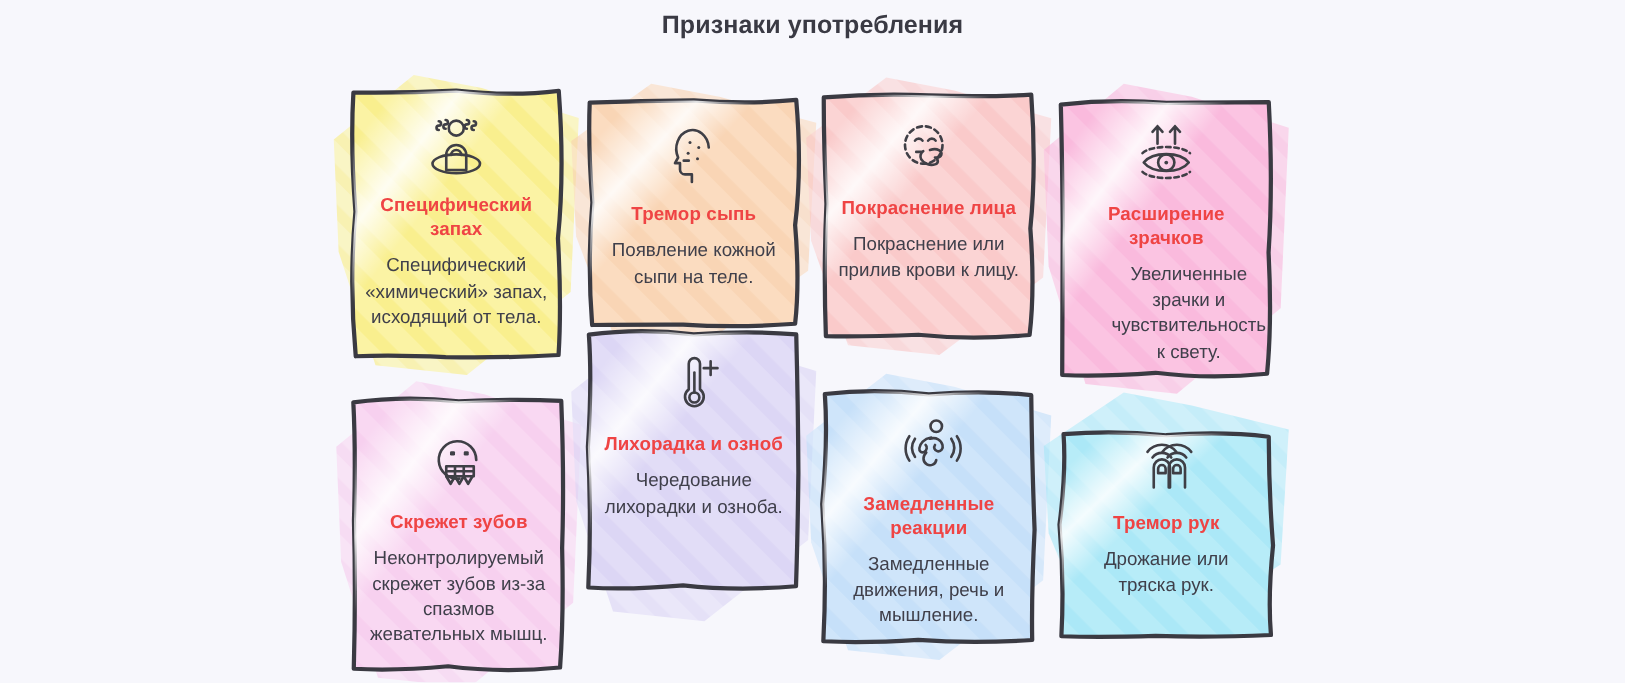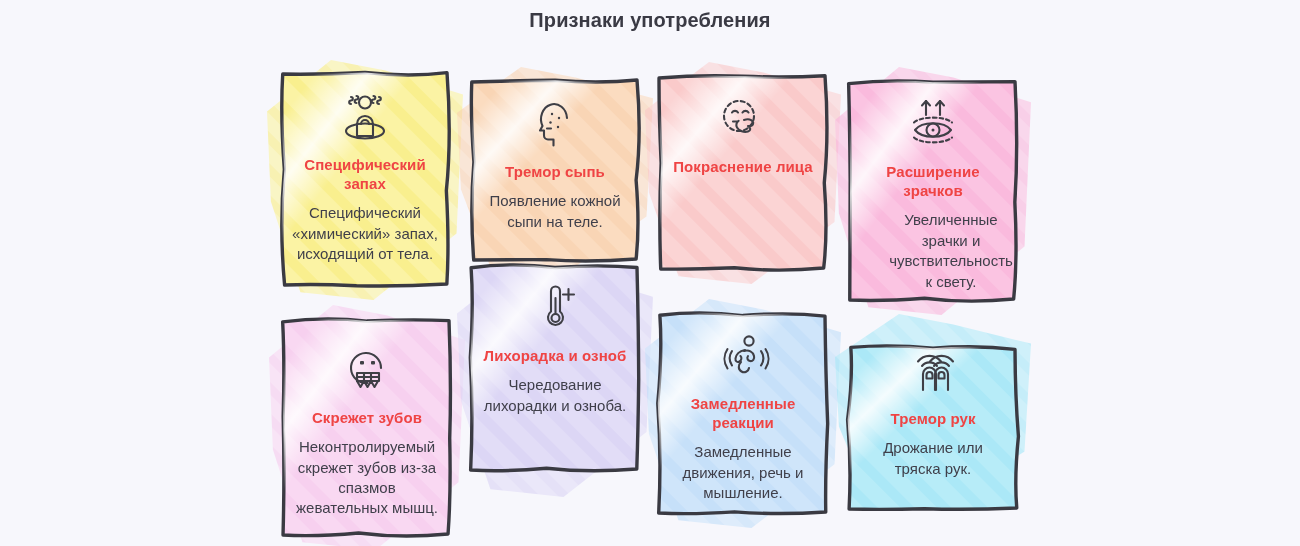--- a/index.html
+++ b/index.html
@@ -245,20 +245,21 @@
         <div class="icon-wrap" style="margin-top: 4px;">
           <svg width="64" height="52" viewBox="0 0 64 52" fill="none" stroke="#3f3f46" stroke-width="2.1" stroke-linecap="round" stroke-linejoin="round">
             <circle cx="28" cy="23" r="15" stroke-dasharray="4 3.2"></circle>
             <path d="M21 19.5 a3.6 3.6 0 0 1 6 0"></path>
             <path d="M31.5 19.5 a3.6 3.6 0 0 1 6 0"></path>
             <path d="M22 28.5 h4"></path>
             <path d="M33 27 c6 -2 10 1 9 4 c-1 2.5 -5 2 -5 2 c3 1.5 3 4.5 0 5.5 c-4 1.3 -9 -0.6 -11 -4 c-1.3 -2.2 -0.6 -5.3 1.6 -6.6"></path>
           </svg>
         </div>
         <div class="card-title" style="margin-top: 12px;">Покраснение лица</div>
+        <div class="card-desc" style="margin-top: 10px;">Покраснение или прилив крови к лицу.</div>
       </div>
     </div>
     <div class="card" style="left: 848px; top: 80px; width: 170px; height: 222px; z-index: 2;">
       <svg class="paper" width="170" height="222" viewBox="0 0 170 222">
         <defs>
           <pattern id="cstripe3" width="26" height="26" patternUnits="userSpaceOnUse" patternTransform="rotate(-45)">
             <rect width="26" height="26" fill="#fbc4e2"></rect>
             <rect width="10" height="26" fill="#f8aad6" opacity="0.38"></rect>
           </pattern>
           <linearGradient id="gloss3" x1="0" y1="0" x2="1" y2="1">

